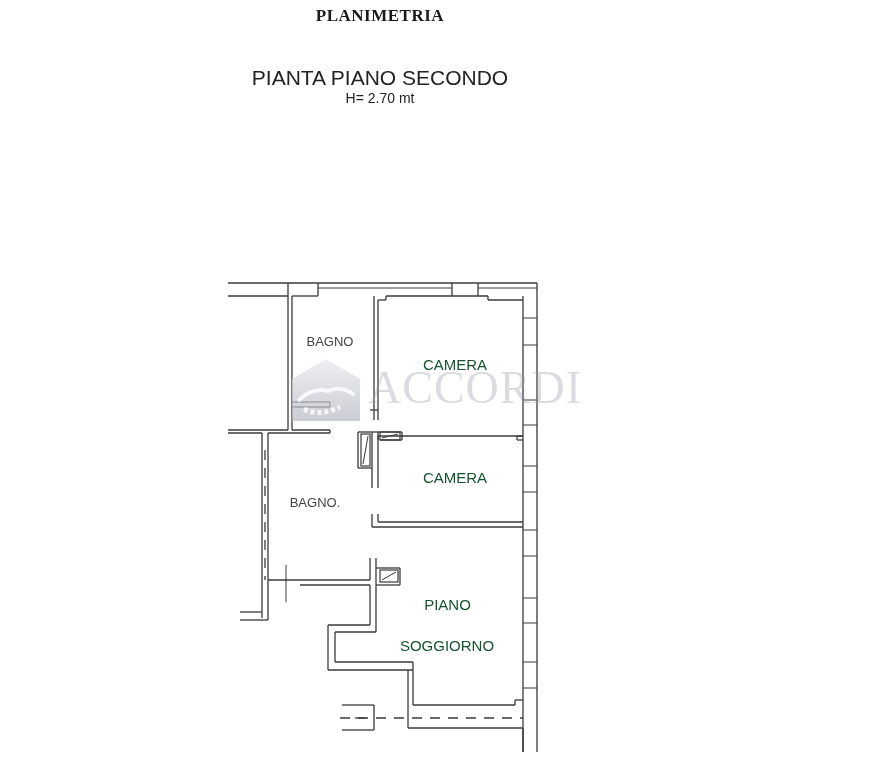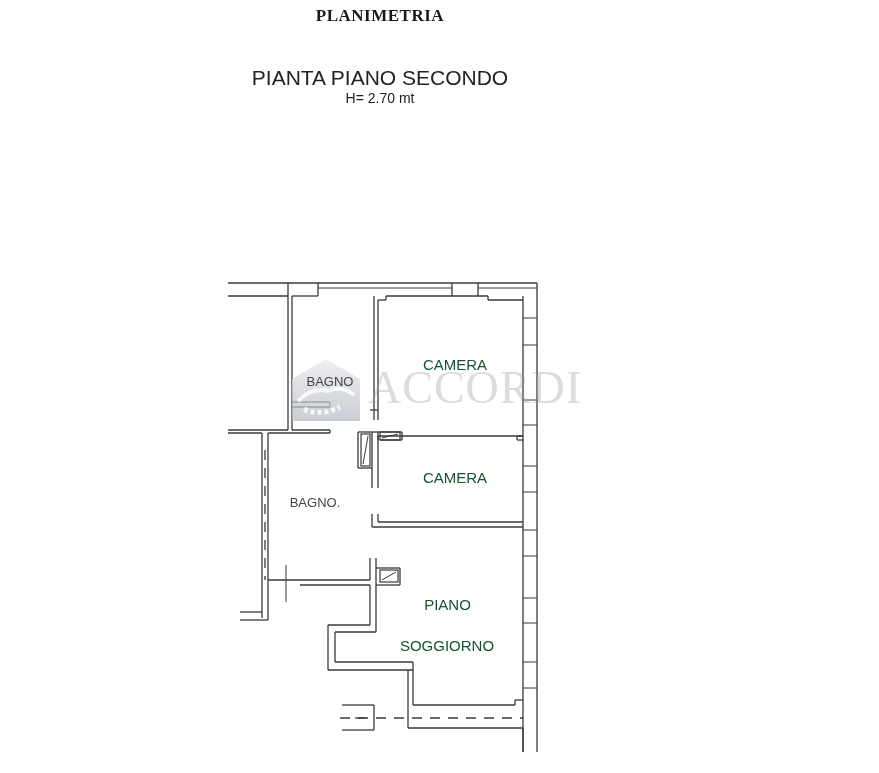--- a/index.html
+++ b/index.html
@@ -133,19 +133,19 @@
       </linearGradient>
     </defs>
     <path d="M2 22 L36 2 L70 22 L70 64 L2 64 Z" fill="url(#wmg)"></path>
     <path d="M8 44 Q22 30 38 34 Q52 28 64 38" stroke="#ffffff" stroke-width="4" fill="none" opacity="0.8"></path>
     <path d="M14 52 Q30 60 50 50" stroke="#ffffff" stroke-width="5" fill="none" stroke-dasharray="4 3" opacity="0.8"></path>
   </svg>
   <div class="wm-text">ACCORDI</div>
 </div>
 
 <div id="rooms">
-    <div class="room-label light" style="left: 300px; top: 331px; width: 60px; margin-top: 40px;">BAGNO</div>
+    <div class="room-label light" style="left: 300px; top: 331px; width: 60px;">BAGNO</div>
     <div class="room-label" style="left: 400px; top: 354px; width: 110px;">CAMERA</div>
     <div class="room-label" style="left: 400px; top: 467px; width: 110px;">CAMERA</div>
     <div class="room-label light" style="left: 285px; top: 492px; width: 60px;">BAGNO.</div>
     <div class="room-label" style="left: 390px; top: 594px; width: 115px;">PIANO</div>
     <div class="room-label" style="left: 382px; top: 619px; width: 130px; margin-top: 16px;">SOGGIORNO</div>
   </div>
 
 </body></html>

